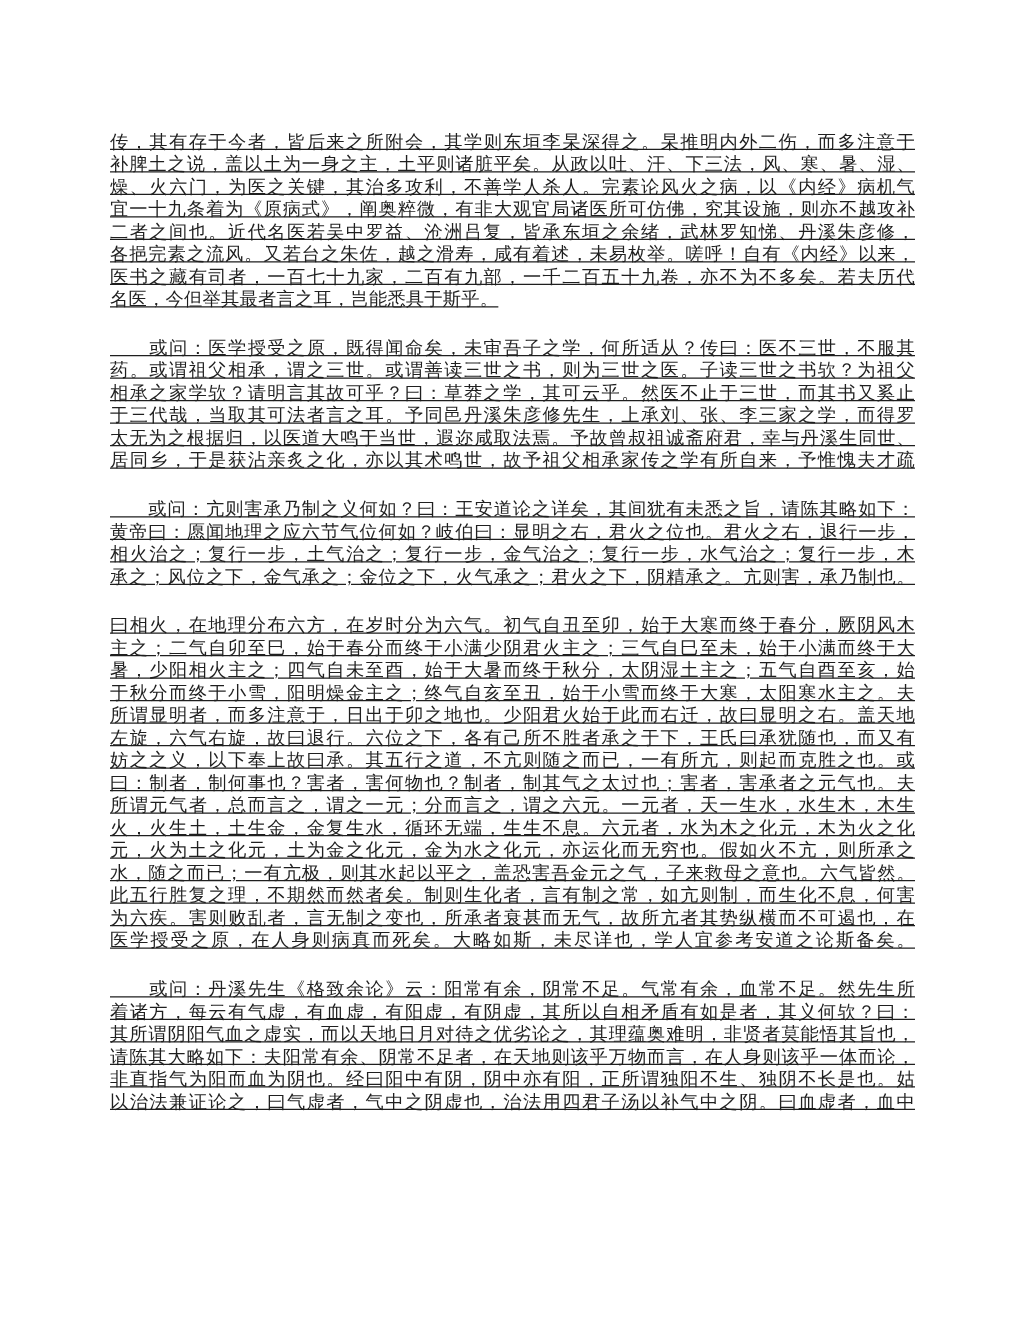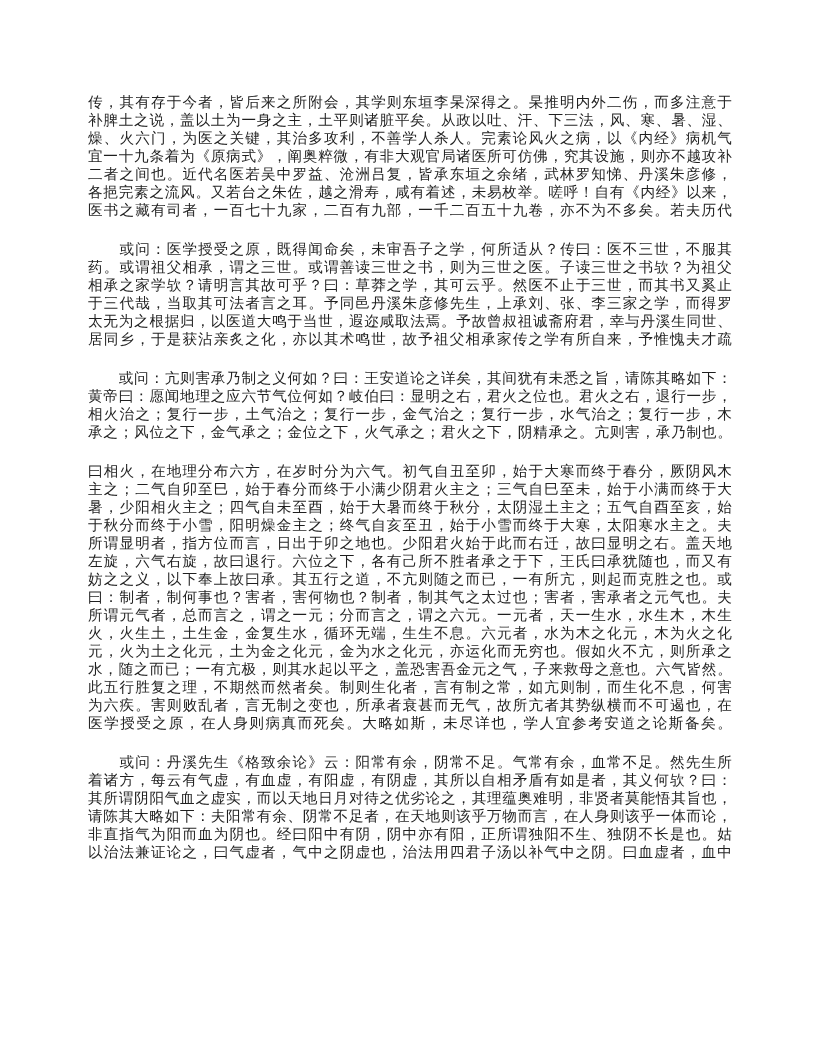--- a/index.html
+++ b/index.html
@@ -18,21 +18,22 @@
   .text-block {
     position: absolute;
     left: 88px;
     top: 89px;
     width: 644px;
     color: #1f1f1f;
     font-size: 14.6px;
     line-height: 18px;
   }
   .paragraph {
-    margin: 4px 0 21px 0;
+    margin: 16px 0 21px 0;
+    text-decoration: underline;
   }
   .paragraph:last-child {
     margin-bottom: 0;
   }
   .line {
     white-space: nowrap;
     text-align: left;
     letter-spacing: 0.2px;
   }
   
@@ -48,41 +49,42 @@
 <div class="page">
   <div class="text-block">
       <div class="paragraph">
         <div class="line full">传，其有存于今者，皆后来之所附会，其学则东垣李杲深得之。杲推明内外二伤，而多注意于</div>
         <div class="line full">补脾土之说，盖以土为一身之主，土平则诸脏平矣。从政以吐、汗、下三法，风、寒、暑、湿、</div>
         <div class="line full">燥、火六门，为医之关键，其治多攻利，不善学人杀人。完素论风火之病，以《内经》病机气</div>
         <div class="line full">宜一十九条着为《原病式》，阐奥粹微，有非大观官局诸医所可仿佛，究其设施，则亦不越攻补</div>
         <div class="line full">二者之间也。近代名医若吴中罗益、沧洲吕复，皆承东垣之余绪，武林罗知悌、丹溪朱彦修，</div>
         <div class="line full">各挹完素之流风。又若台之朱佐，越之滑寿，咸有着述，未易枚举。嗟呼！自有《内经》以来，</div>
         <div class="line full">医书之藏有司者，一百七十九家，二百有九部，一千二百五十九卷，亦不为不多矣。若夫历代</div>
+        <div class="line">名医，今但举其最者言之耳，岂能悉具于斯乎。</div>
       </div>
       <div class="paragraph">
         <div class="line full">　　或问：医学授受之原，既得闻命矣，未审吾子之学，何所适从？传曰：医不三世，不服其</div>
         <div class="line full">药。或谓祖父相承，谓之三世。或谓善读三世之书，则为三世之医。子读三世之书欤？为祖父</div>
         <div class="line full">相承之家学欤？请明言其故可乎？曰：草莽之学，其可云乎。然医不止于三世，而其书又奚止</div>
         <div class="line full">于三代哉，当取其可法者言之耳。予同邑丹溪朱彦修先生，上承刘、张、李三家之学，而得罗</div>
         <div class="line full">太无为之根据归，以医道大鸣于当世，遐迩咸取法焉。予故曾叔祖诚斋府君，幸与丹溪生同世、</div>
         <div class="line full">居同乡，于是获沾亲炙之化，亦以其术鸣世，故予祖父相承家传之学有所自来，予惟愧夫才疏</div>
       </div>
       <div class="paragraph">
         <div class="line full">　　或问：亢则害承乃制之义何如？曰：王安道论之详矣，其间犹有未悉之旨，请陈其略如下：</div>
         <div class="line full">黄帝曰：愿闻地理之应六节气位何如？岐伯曰：显明之右，君火之位也。君火之右，退行一步，</div>
         <div class="line full">相火治之；复行一步，土气治之；复行一步，金气治之；复行一步，水气治之；复行一步，木</div>
         <div class="line full">承之；风位之下，金气承之；金位之下，火气承之；君火之下，阴精承之。亢则害，承乃制也。</div>
       </div>
       <div class="paragraph">
         <div class="line full">曰相火，在地理分布六方，在岁时分为六气。初气自丑至卯，始于大寒而终于春分，厥阴风木</div>
         <div class="line full">主之；二气自卯至巳，始于春分而终于小满少阴君火主之；三气自巳至未，始于小满而终于大</div>
         <div class="line full">暑，少阳相火主之；四气自未至酉，始于大暑而终于秋分，太阴湿土主之；五气自酉至亥，始</div>
         <div class="line full">于秋分而终于小雪，阳明燥金主之；终气自亥至丑，始于小雪而终于大寒，太阳寒水主之。夫</div>
-        <div class="line full">所谓显明者，指方位而言，日出于卯之地也。少阳君火始于此而右迁，故曰显明之右。盖天地</div>
+        <div class="line full">所谓显明者，而多注意于，日出于卯之地也。少阳君火始于此而右迁，故曰显明之右。盖天地</div>
         <div class="line full">左旋，六气右旋，故曰退行。六位之下，各有己所不胜者承之于下，王氏曰承犹随也，而又有</div>
         <div class="line full">妨之之义，以下奉上故曰承。其五行之道，不亢则随之而已，一有所亢，则起而克胜之也。或</div>
         <div class="line full">曰：制者，制何事也？害者，害何物也？制者，制其气之太过也；害者，害承者之元气也。夫</div>
         <div class="line full">所谓元气者，总而言之，谓之一元；分而言之，谓之六元。一元者，天一生水，水生木，木生</div>
         <div class="line full">火，火生土，土生金，金复生水，循环无端，生生不息。六元者，水为木之化元，木为火之化</div>
         <div class="line full">元，火为土之化元，土为金之化元，金为水之化元，亦运化而无穷也。假如火不亢，则所承之</div>
         <div class="line full">水，随之而已；一有亢极，则其水起以平之，盖恐害吾金元之气，子来救母之意也。六气皆然。</div>
         <div class="line full">此五行胜复之理，不期然而然者矣。制则生化者，言有制之常，如亢则制，而生化不息，何害</div>
         <div class="line full">为六疾。害则败乱者，言无制之变也，所承者衰甚而无气，故所亢者其势纵横而不可遏也，在</div>
         <div class="line full">医学授受之原，在人身则病真而死矣。大略如斯，未尽详也，学人宜参考安道之论斯备矣。</div>

